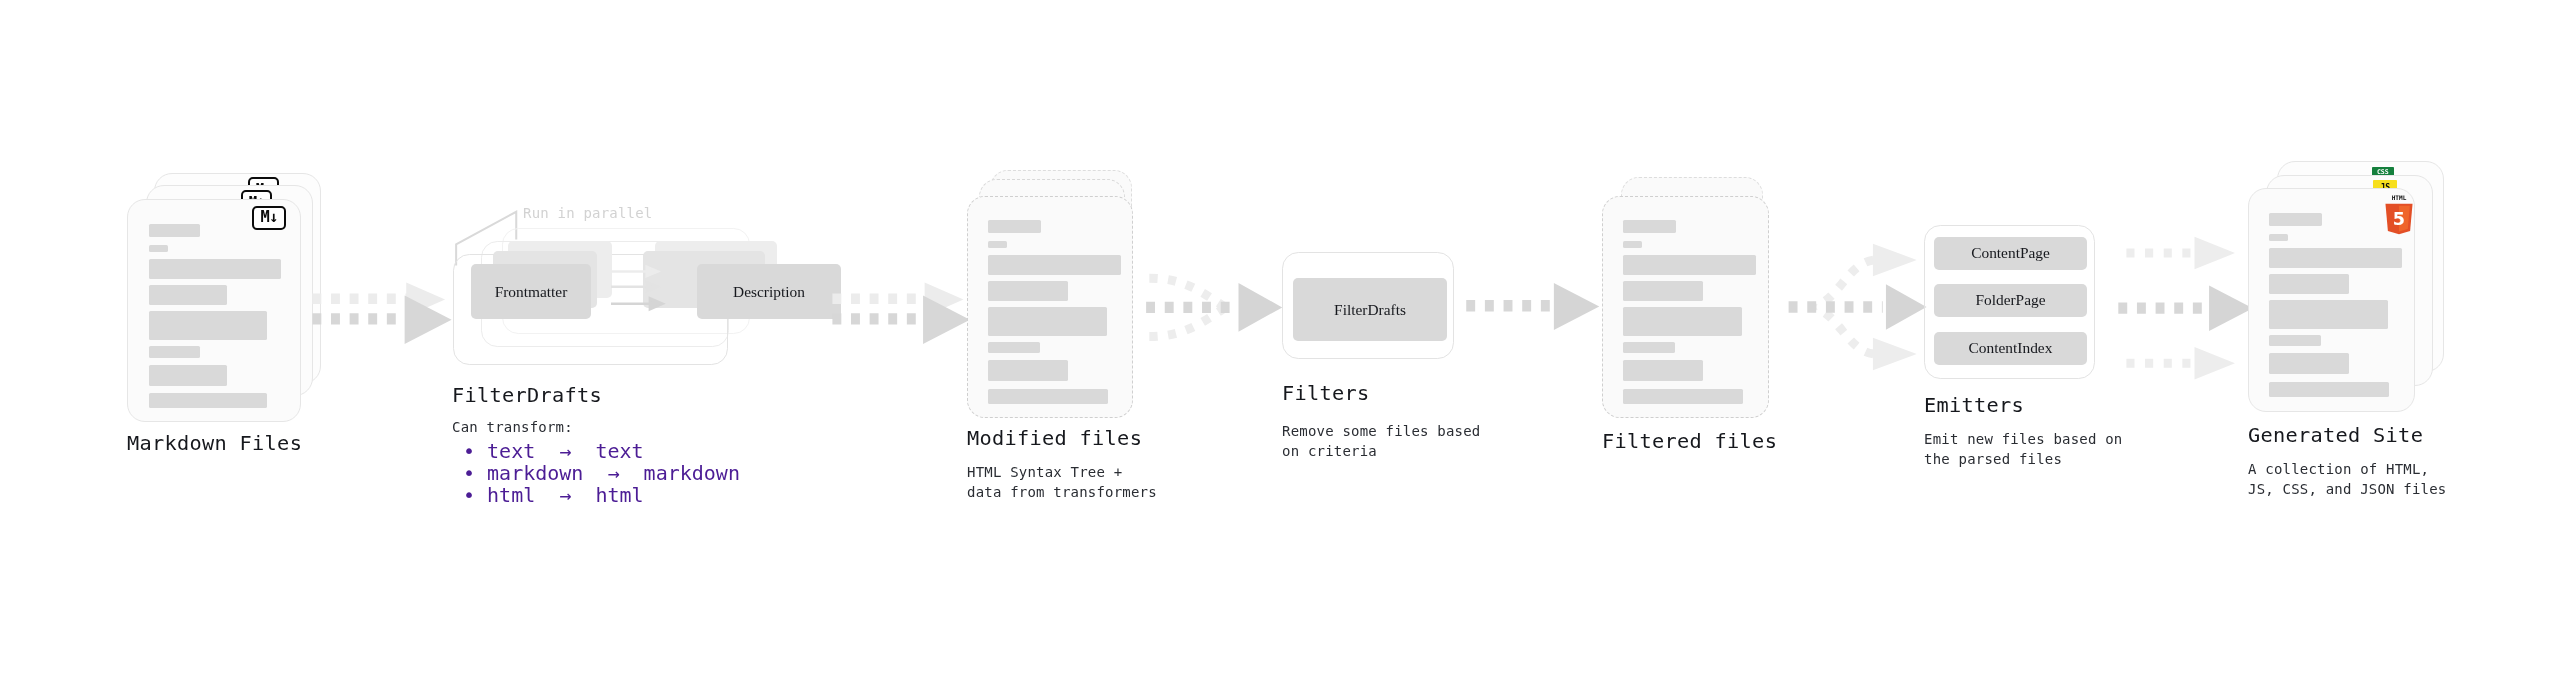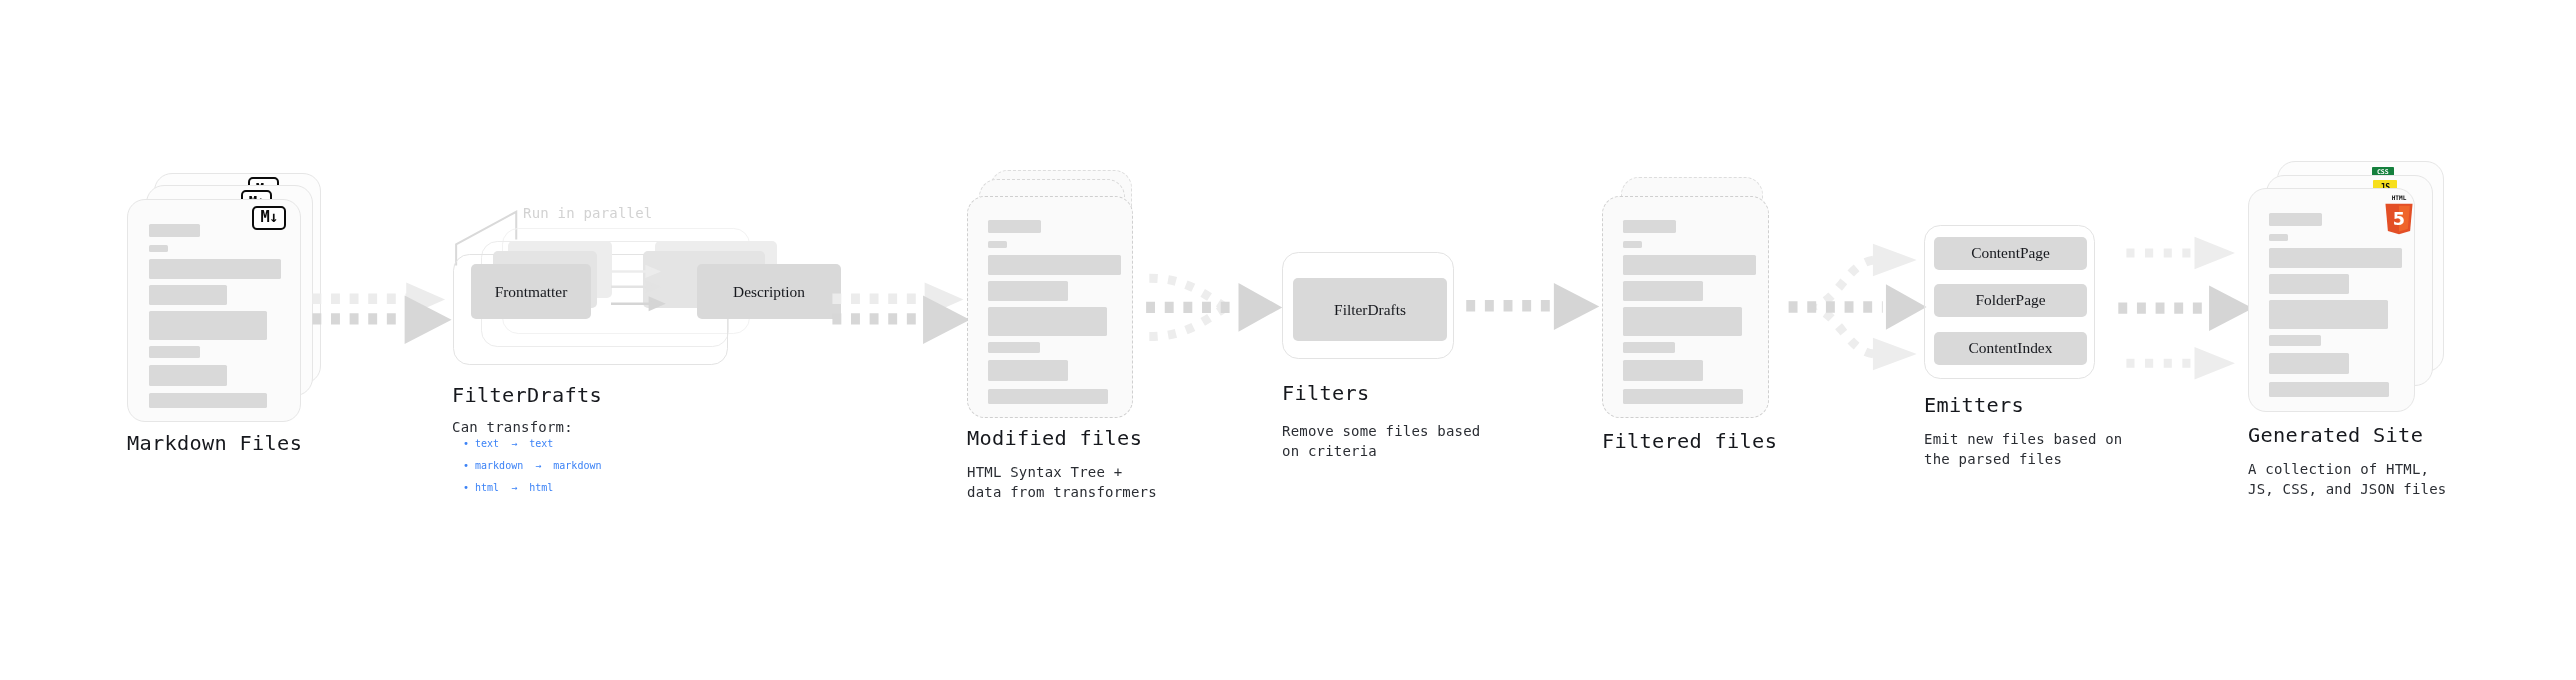--- a/index.html
+++ b/index.html
@@ -66,21 +66,21 @@
     white-space:nowrap;letter-spacing:0.3px;
   }
   .subcap{
     position:absolute;font-size:14px;line-height:1.45;color:#2a2d33;
     white-space:pre;letter-spacing:0.2px;
   }
   .runlabel{
     position:absolute;font-size:14px;color:#d2d2d2;white-space:nowrap;
     letter-spacing:0.2px;
   }
-  .bullets{position:absolute;font-size:10px;line-height:1.55;color:#3b82f6;white-space:pre;text-align:center;}
+  .bullets{position:absolute;font-size:20px;line-height:1.55;color:#4c1d95;white-space:pre;text-align:center;}
 
   svg{position:absolute;overflow:visible;}
 </style>
 </head>
 <body>
 
 <div id="stage">
 
   <div class="node">
 

